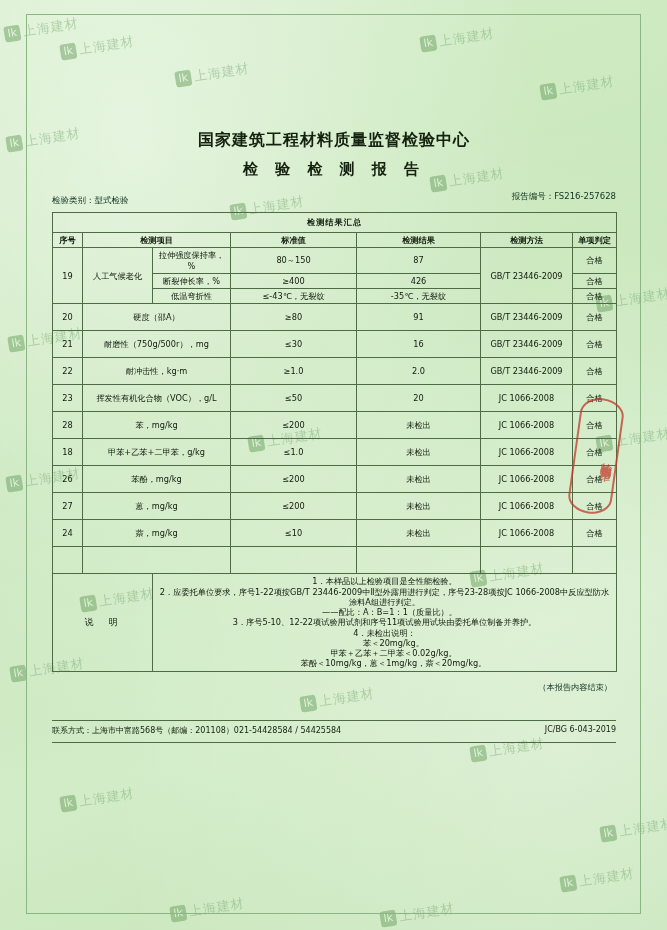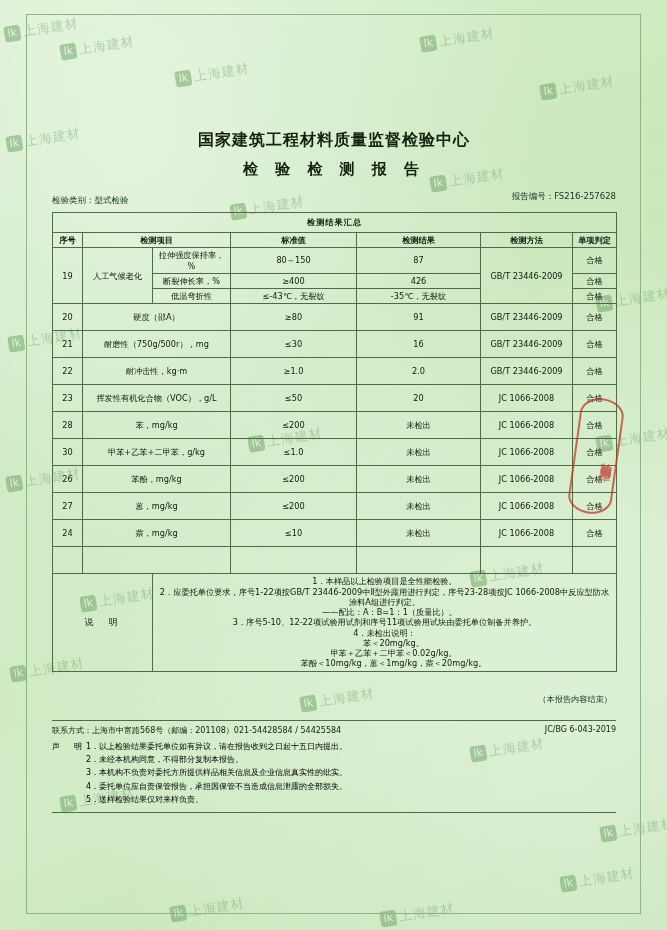--- a/index.html
+++ b/index.html
@@ -111,21 +111,21 @@
 
   .notes td{font-size:7.6px;text-align:left;line-height:1.55;padding:5px 6px;}
   .notes .lbl{text-align:center;font-size:9px;letter-spacing:3px;font-weight:normal;}
   .notes p{margin:0;}
   .notes .ind{padding-left:10px;}
   .notes .ind2{padding-left:18px;}
 
   .endline{
     text-align:right;
     font-size:8.2px;
-    margin-top:22px;
+    margin-top:10px;
     padding-right:4px;
     color:#132;
   }
 
   .footer{
     position:absolute;
     left:52px;top:720px;
     width:564px;
   }
   .fsep{border-top:1px solid #4e6b46;}
@@ -281,21 +281,21 @@
       </tr>
       <tr>
         <td class="tall">28</td>
         <td class="l nm" colspan="2">苯，mg/kg</td>
         <td>≤200</td>
         <td>未检出</td>
         <td>JC 1066-2008</td>
         <td>合格</td>
       </tr>
       <tr>
-        <td class="tall">30</td>
+        <td class="tall">18</td>
         <td class="l nm" colspan="2">甲苯+乙苯+二甲苯，g/kg</td>
         <td>≤1.0</td>
         <td>未检出</td>
         <td>JC 1066-2008</td>
         <td>合格</td>
       </tr>
       <tr>
         <td class="tall">26</td>
         <td class="l nm" colspan="2">苯酚，mg/kg</td>
         <td>≤200</td>
@@ -350,24 +350,14 @@
     <div class="sealtxt">检验检测专用章</div>
   </div>
 </div>
 
 <div class="footer">
   <div class="fsep"></div>
   <div class="frow">
     <span>联系方式：上海市中富路568号（邮编：201108）021-54428584 / 54425584</span>
     <span class="rt">JC/BG 6-043-2019</span>
   </div>
-  <div class="decl">
-    <span class="dlbl">声　明</span>
-    <ol>
-      <li>1．以上检验结果委托单位如有异议，请在报告收到之日起十五日内提出。</li>
-      <li>2．未经本机构同意，不得部分复制本报告。</li>
-      <li>3．本机构不负责对委托方所提供样品相关信息及企业信息真实性的纰实。</li>
-      <li>4．委托单位应自责保管报告，承担因保管不当造成信息泄露的全部损失。</li>
-      <li>5．送样检验结果仅对来样负责。</li>
-    </ol>
-  </div>
   <div class="fsep2"></div>
 </div>
 
 </body></html>

